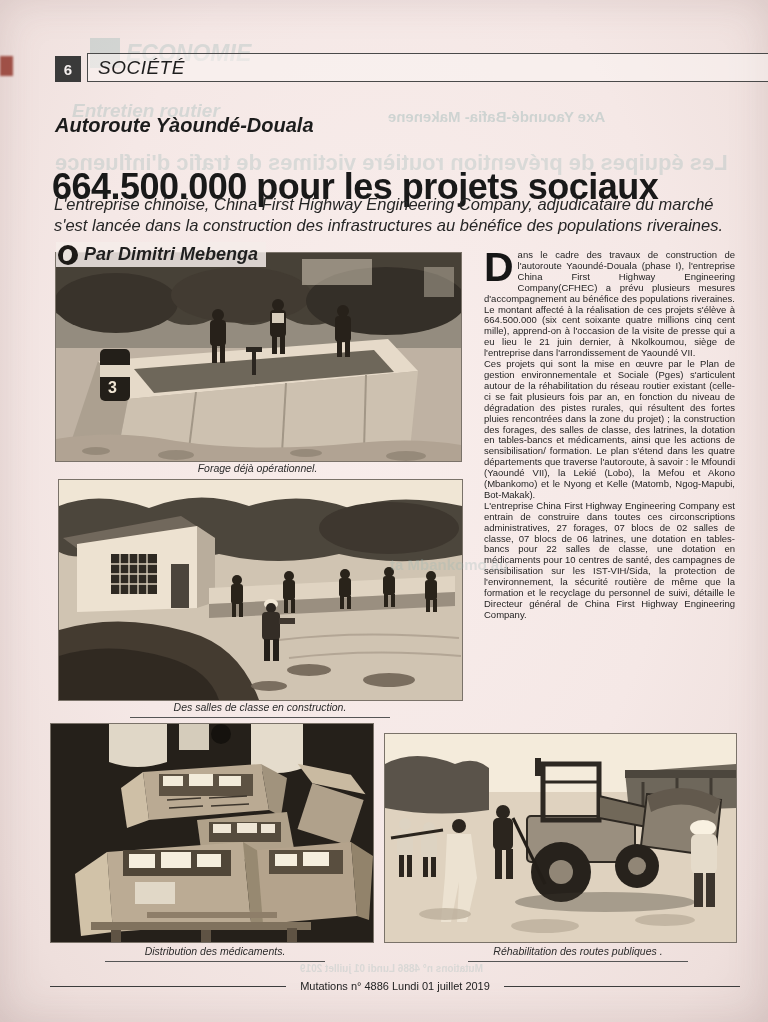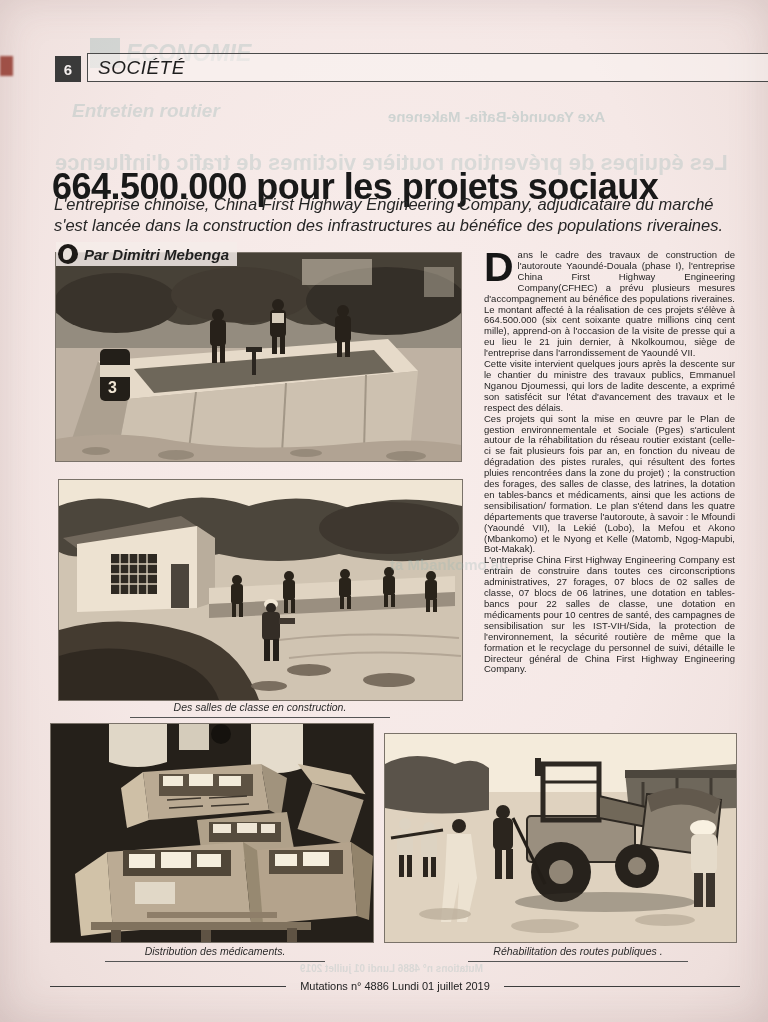--- a/index.html
+++ b/index.html
@@ -22,21 +22,21 @@
   .ghost.mir{transform:scaleX(-1);transform-origin:center;}
   
   .kicker{font-size:20px;font-weight:bold;font-style:italic;color:#1c1c1c;}
   .headline{font-size:36px;font-weight:bold;color:#191919;letter-spacing:-.5px;}
   .standfirst{font-size:16.5px;font-style:italic;color:#262626;line-height:1.28;}
   .byline{display:flex;align-items:center;gap:6px;background:rgba(244,236,233,.85);
     padding:2px 8px 2px 2px;}
   .byline .glb{width:20px;height:20px;border-radius:50%;background:#1d1a17;position:relative;flex:0 0 auto;}
   .byline .glb::after{content:"";position:absolute;left:5px;top:4px;width:9px;height:12px;
     background:#e9e2dc;border-radius:55% 45% 60% 40%;}
-  .byline span.t{font-size:15px;font-weight:bold;font-style:italic;color:#1f1f1f;}
+  .byline span.t{font-size:18px;font-weight:bold;font-style:italic;color:#1f1f1f;}
   
   .photo{border:1px solid rgba(70,65,60,.65);background:#cfc7be;overflow:hidden;filter:sepia(.12);}
   .photo svg{display:block;width:100%;height:100%;}
   .caption{font-size:10.5px;font-style:italic;color:#2b2b2b;text-align:center;}
   .caption.rule{border-bottom:1px solid #555;padding-bottom:4px;}
   
   .bodycol{font-size:9.5px;line-height:10.9px;text-align:justify;color:#1f1f1f;}
   .bodycol p{margin:0;}
   .dropcap{float:left;font-size:41px;line-height:33px;font-weight:bold;padding:1px 4px 0 0;color:#161616;}
   
@@ -57,20 +57,21 @@
 
   <div class="abs pagenum" style="left:55px;top:56px;">6</div>
   <div class="abs sectionbar" style="left:87px;top:53px;width:681px;height:27px;">
     <span class="sectiontitle">SOCIÉTÉ</span>
   </div>
 
   <div class="abs ghost" style="left:72px;top:100px;font-size:19px;font-style:italic;opacity:.6;">Entretien routier</div>
   <div class="abs ghost mir" style="left:388px;top:108px;font-size:15px;opacity:.75;">Axe Yaoundé-Bafia- Makenene</div>
   <div class="abs ghost mir" style="left:55px;top:150px;font-size:22px;opacity:.55;">Les équipes de prévention routière victimes de trafic d'influence</div>
 
+  <div class="abs kicker" style="left:55px;top:114px;">Autoroute Yàoundé-Douala</div>
   <div class="abs headline" style="left:52px;top:142px;width:690px;margin-top:24px;">664.500.000 pour les projets sociaux</div>
   <div class="abs standfirst" style="left:54px;top:194px;width:688px;">L'entreprise chinoise, China First Highway Engineering Company, adjudicataire du marché s'est lancée dans la construction des infrastructures au bénéfice des populations riveraines.</div>
 
   <div class="abs byline" style="left:56px;top:242px;z-index:5;">
     <span class="glb"></span>
     <span class="t">Par Dimitri Mebenga</span>
   </div>
 
   <div class="abs photo" style="left:55px;top:252px;width:405px;height:208px;">
     <svg viewBox="0 0 405 208" preserveAspectRatio="none">
@@ -116,20 +117,21 @@
 
       <path d="M0,186 Q60,176 120,188 Q200,200 300,190 Q360,184 405,192 V208 H0 Z" fill="#ab9f92"></path>
       <g fill="#8d8174" opacity="0.8">
         <ellipse cx="40" cy="198" rx="14" ry="4"></ellipse>
           <ellipse cx="120" cy="202" rx="18" ry="5"></ellipse>
         <ellipse cx="250" cy="200" rx="16" ry="4"></ellipse>
           <ellipse cx="350" cy="203" rx="20" ry="5"></ellipse>
       </g>
     </svg>
   </div>
+  <div class="abs caption" style="left:55px;top:462px;width:405px;">Forage déjà opérationnel.</div>
 
   <div class="abs photo" style="left:58px;top:479px;width:403px;height:220px;">
     <svg viewBox="0 0 403 220" preserveAspectRatio="none">
       <rect width="403" height="220" fill="#c9bfb2"></rect>
       <rect width="403" height="48" fill="#e7e0d5"></rect>
       <path d="M0,26 Q40,10 90,28 Q140,8 190,26 Q240,10 290,28 Q340,12 403,26 V75 Q340,88 280,74 Q220,88 160,74 Q100,88 40,74 Q15,80 0,72 Z" fill="#4a443b"></path>
       <ellipse cx="330" cy="48" rx="70" ry="26" fill="#3c362e"></ellipse>
 
       <polygon points="4,58 122,36 156,58 34,80" fill="#6e655b"></polygon>
       <polygon points="18,64 138,46 138,128 18,132" fill="#e5ddd1"></polygon>
@@ -195,21 +197,20 @@
     </svg>
   </div>
   <div class="abs caption rule" style="left:130px;top:701px;width:260px;">Des salles de classe en construction.</div>
 
   <div class="abs ghost" style="left:390px;top:556px;font-size:15px;opacity:.5;z-index:6;">ta Mbankomo au</div>
 
   <div class="abs bodycol" style="left:484px;top:250px;width:251px;height:466px;">
     <p>
       <span class="dropcap">D</span><span>ans le cadre des travaux de construction de l'autoroute Yaoundé-Douala (phase I), l'entreprise China First Highway Engineering Company(CFHEC) a prévu plusieurs mesures d'accompagnement au bénéfice des populations riveraines. Le montant affecté à la réalisation de ces projets s'élève à 664.500.000 (six cent soixante quatre millions cinq cent mille), apprend-on à l'occasion de la visite de presse qui a eu lieu le 21 juin dernier, à Nkolkoumou, siège de l'entreprise dans l'arrondissement de Yaoundé VII.</span>
     </p>
-    <p>Cette visite intervient quelques jours après la descente sur le chantier du ministre des travaux publics, Emmanuel Nganou Djoumessi, qui lors de ladite descente, a exprimé son satisfécit sur l'état d'avancement des travaux et le respect des délais.</p>
     <p>Ces projets qui sont la mise en œuvre par le  Plan de gestion environnementale et Sociale (Pges) s'articulent autour de la réhabilitation du réseau routier existant (celle-ci se fait plusieurs fois par an, en fonction du niveau de dégradation des pistes rurales, qui résultent des fortes pluies rencontrées dans la zone du projet) ; la construction des forages, des salles de classe, des latrines, la dotation en tables-bancs et médicaments, ainsi que les actions de sensibilisation/ formation. Le plan s'étend dans les quatre départements que traverse l'autoroute, à savoir : le Mfoundi (Yaoundé VII), la Lekié (Lobo), la Mefou et Akono (Mbankomo) et le Nyong et Kelle (Matomb, Ngog-Mapubi, Bot-Makak).</p>
     <p>L'entreprise China First Highway Engineering Company est entrain de construire dans toutes ces circonscriptions administratives, 27 forages, 07 blocs de 02 salles de classe, 07 blocs de 06 latrines, une dotation en tables-bancs pour 22 salles de classe, une dotation en médicaments pour 10 centres de santé, des campagnes de sensibilisation sur les IST-VIH/Sida, la protection de l'environnement, la sécurité routière de même que la formation et le recyclage du personnel de suivi, détaille le Directeur général  de China First Highway Engineering Company.</p>
   </div>
 
   <div class="abs photo" style="left:50px;top:723px;width:322px;height:218px;">
     <svg viewBox="0 0 322 218" preserveAspectRatio="none">
       <rect width="322" height="218" fill="#241f1a"></rect>
 
       <path d="M58,0 h58 v38 q-30,10 -58,0 Z" fill="#d8d2c7"></path>
       <path d="M200,0 h52 v44 q-26,10 -52,0 Z" fill="#ddd7cc"></path>

